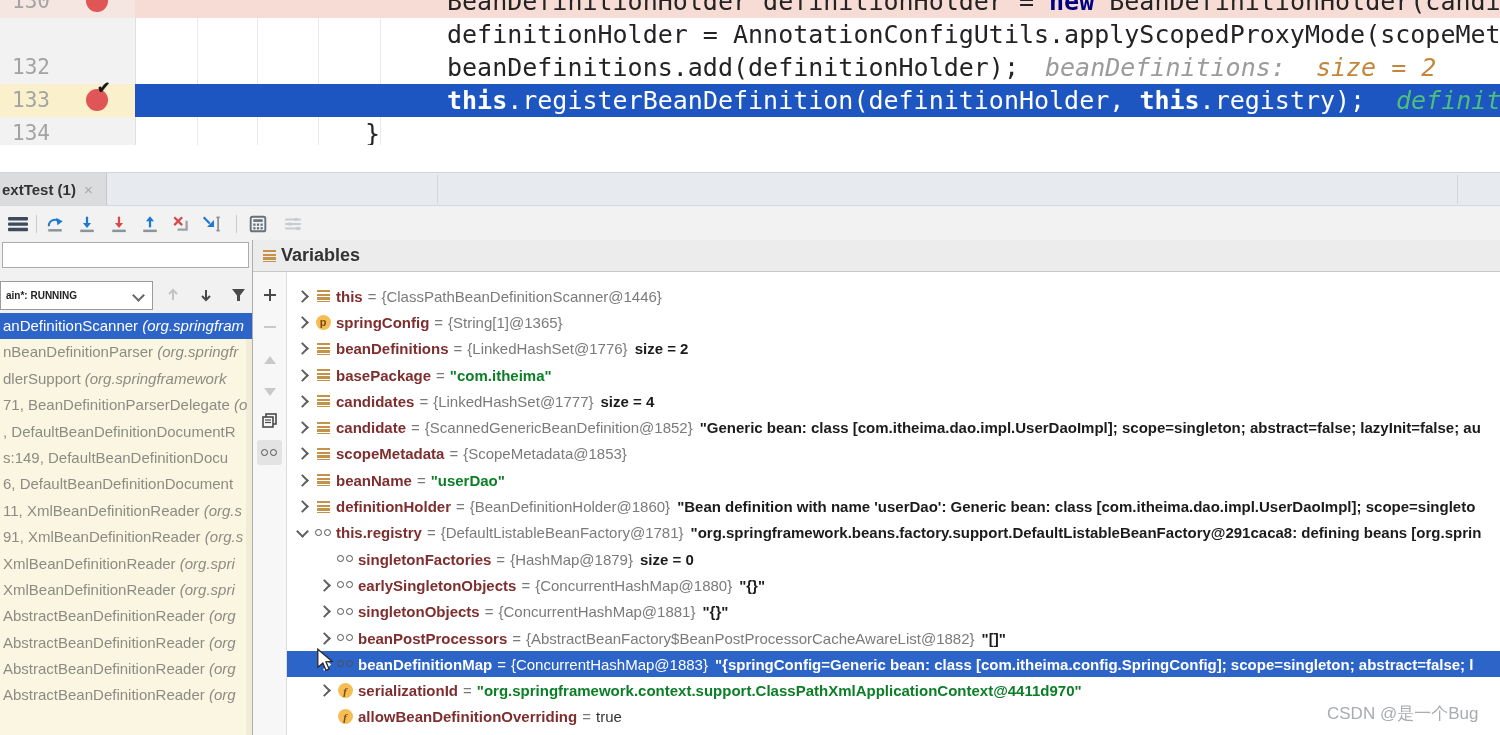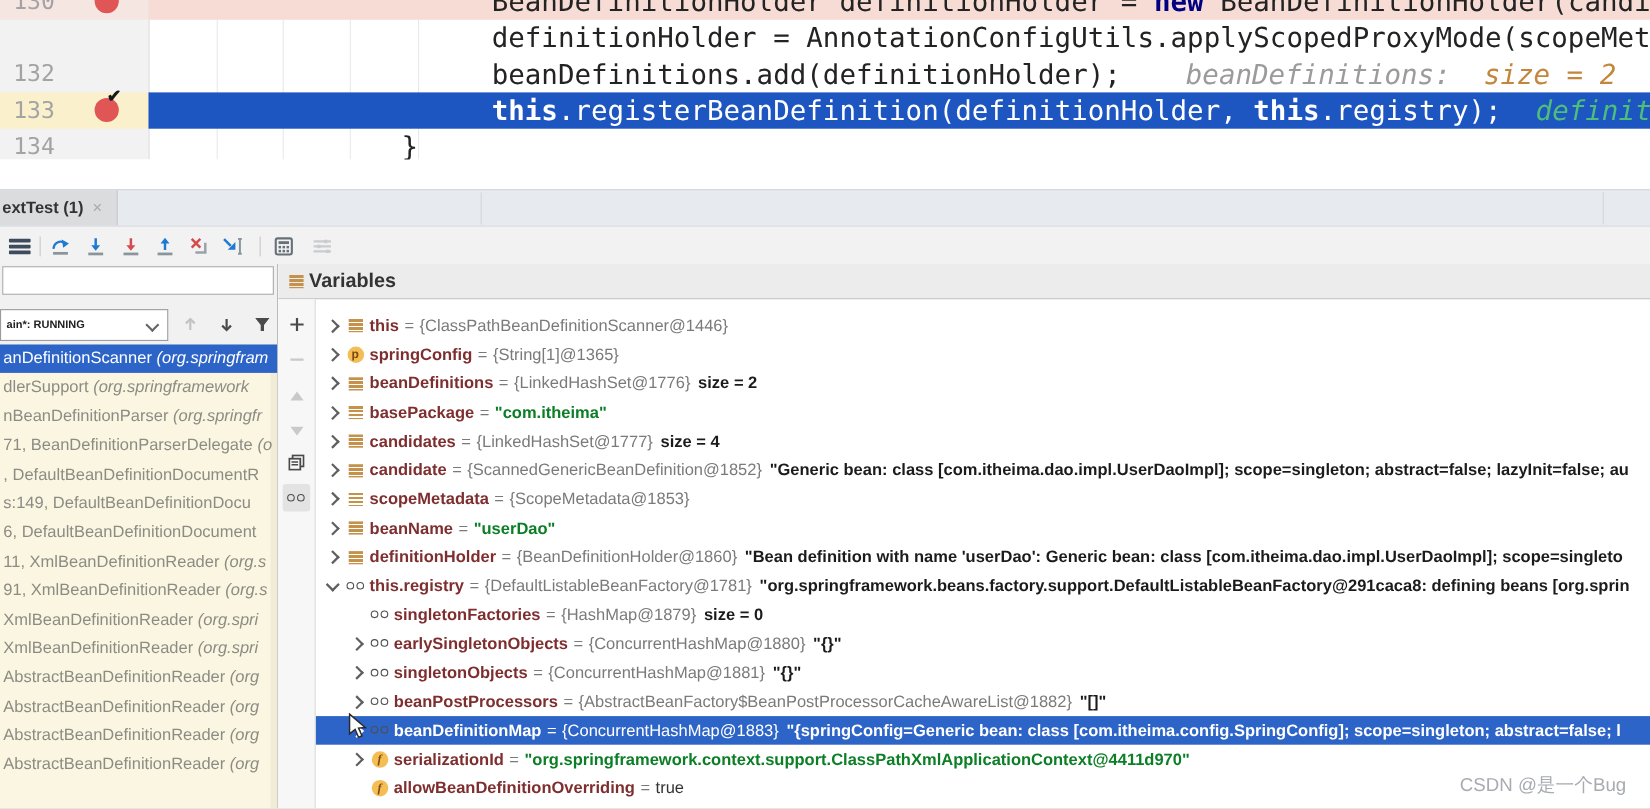--- a/index.html
+++ b/index.html
@@ -125,21 +125,21 @@
 
     <div class="crow" style="top:-15px;">
       <div class="rowbg bg-pink"></div>
       <span class="code"><span>BeanDefinitionHolder definitionHolder = </span><span class="kw">new</span><span> BeanDefinitionHolder(candi</span></span>
     </div>
     <div class="crow" style="top:18px;">
       <span class="code">definitionHolder = AnnotationConfigUtils.applyScopedProxyMode(scopeMeta</span>
     </div>
     <div class="crow" style="top:51px;">
       <span class="code">beanDefinitions.add(definitionHolder);</span>
-      <span class="hint hint-gray" style="left:1045px;margin-left:33px;"><span>beanDefinitions: </span><span class="hint-orange"> size = 2</span></span>
+      <span class="hint hint-gray" style="left:1045px;"><span>beanDefinitions: </span><span class="hint-orange"> size = 2</span></span>
     </div>
     <div class="crow" style="top:84px;">
       <div class="rowbg bg-exec"></div>
       <span class="code exec-text"><span class="kw">this</span><span>.registerBeanDefinition(definitionHolder, </span><span class="kw">this</span><span>.registry); </span></span>
       <span class="hint hint-green" style="left:1396px;">definit</span>
     </div>
     <div class="crow" style="top:117px;">
       
       <span class="code" style="left:365px;">}</span>
     </div>
@@ -261,22 +261,22 @@
         </svg>
     </button>
     <button class="fr-btn" style="left:225px;">
       <svg width="15" height="14" viewBox="0 0 15 14">
           <polygon points="1,1 14,1 9,7.5 9,13 6,13 6,7.5" fill="#4A4A4A"></polygon>
         </svg>
     </button>
     <div class="frames-list">
       <div class="frames-scroll"></div>
     <div class="frame-row sel"><span>anDefinitionScanner </span><span class="fb">(org.springfram</span></div>
+        <div class="frame-row"><span>nBeanDefinitionParser </span><span class="fb">(org.springfr</span></div>
         <div class="frame-row"><span>dlerSupport </span><span class="fb">(org.springframework</span></div>
-        <div class="frame-row"><span>nBeanDefinitionParser </span><span class="fb">(org.springfr</span></div>
         <div class="frame-row"><span>71, BeanDefinitionParserDelegate </span><span class="fb">(o</span></div>
         <div class="frame-row"><span>, DefaultBeanDefinitionDocumentR</span><span class="fb"></span></div>
         <div class="frame-row"><span>s:149, DefaultBeanDefinitionDocu</span><span class="fb"></span></div>
         <div class="frame-row"><span>6, DefaultBeanDefinitionDocument</span><span class="fb"></span></div>
         <div class="frame-row"><span>11, XmlBeanDefinitionReader </span><span class="fb">(org.s</span></div>
         <div class="frame-row"><span>91, XmlBeanDefinitionReader </span><span class="fb">(org.s</span></div>
         <div class="frame-row"><span>XmlBeanDefinitionReader </span><span class="fb">(org.spri</span></div>
         <div class="frame-row"><span>XmlBeanDefinitionReader </span><span class="fb">(org.spri</span></div>
         <div class="frame-row"><span>AbstractBeanDefinitionReader </span><span class="fb">(org</span></div>
         <div class="frame-row"><span>AbstractBeanDefinitionReader </span><span class="fb">(org</span></div>

